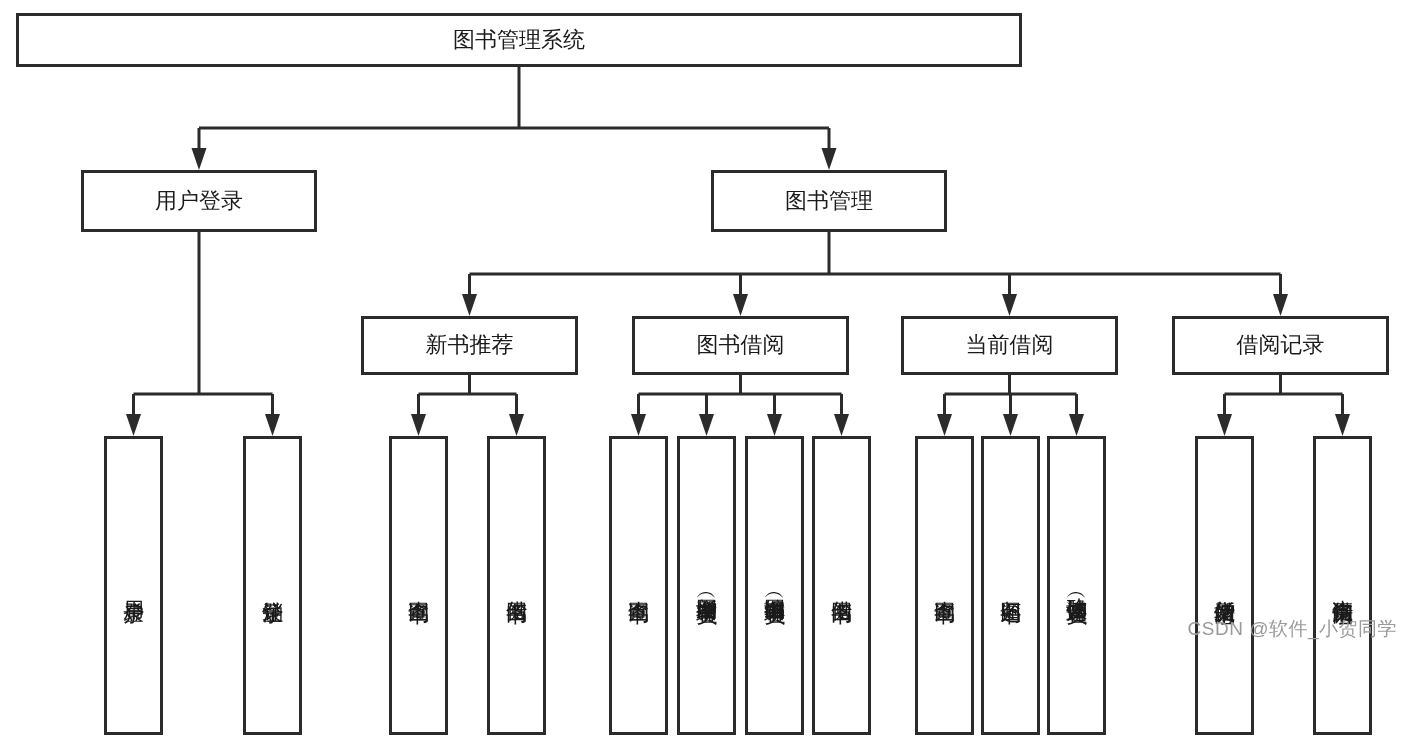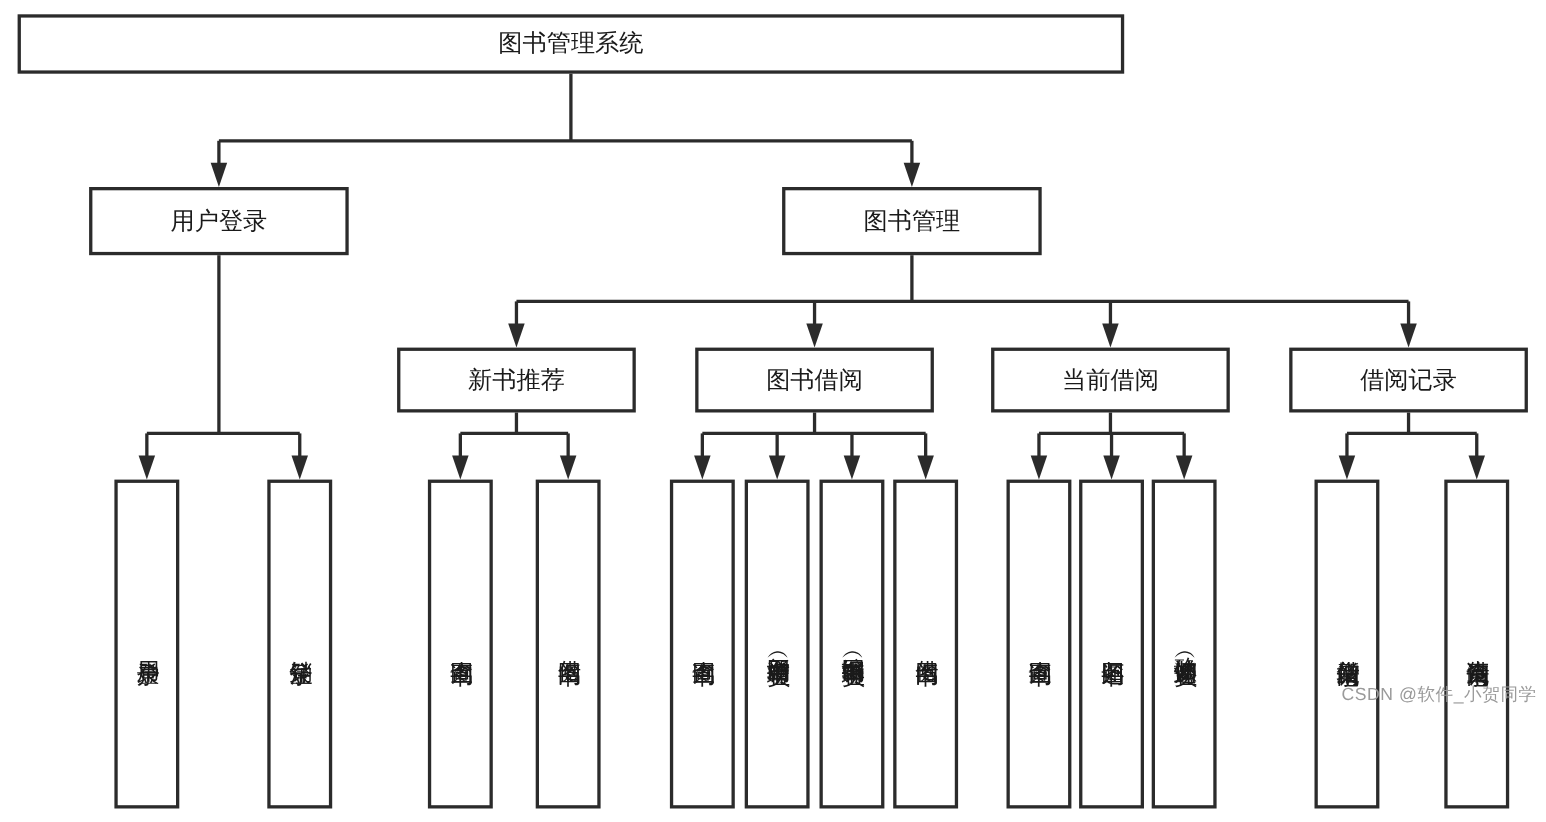--- a/index.html
+++ b/index.html
@@ -64,21 +64,21 @@
     letter-spacing: 1px;
     white-space: nowrap;
     pointer-events: none;
     box-sizing: border-box;
   }
   .watermark {
     position: absolute;
     right: 8px;
     bottom: 4px;
     font-family: "Liberation Sans", "DejaVu Sans", sans-serif;
-    font-size: 16px;
+    font-size: 19px;
     color: #9a9a9a;
     letter-spacing: 0.5px;
     white-space: nowrap;
   }
 </style>
 </head>
 <body>
 
 <div id="diagram-root">
 

